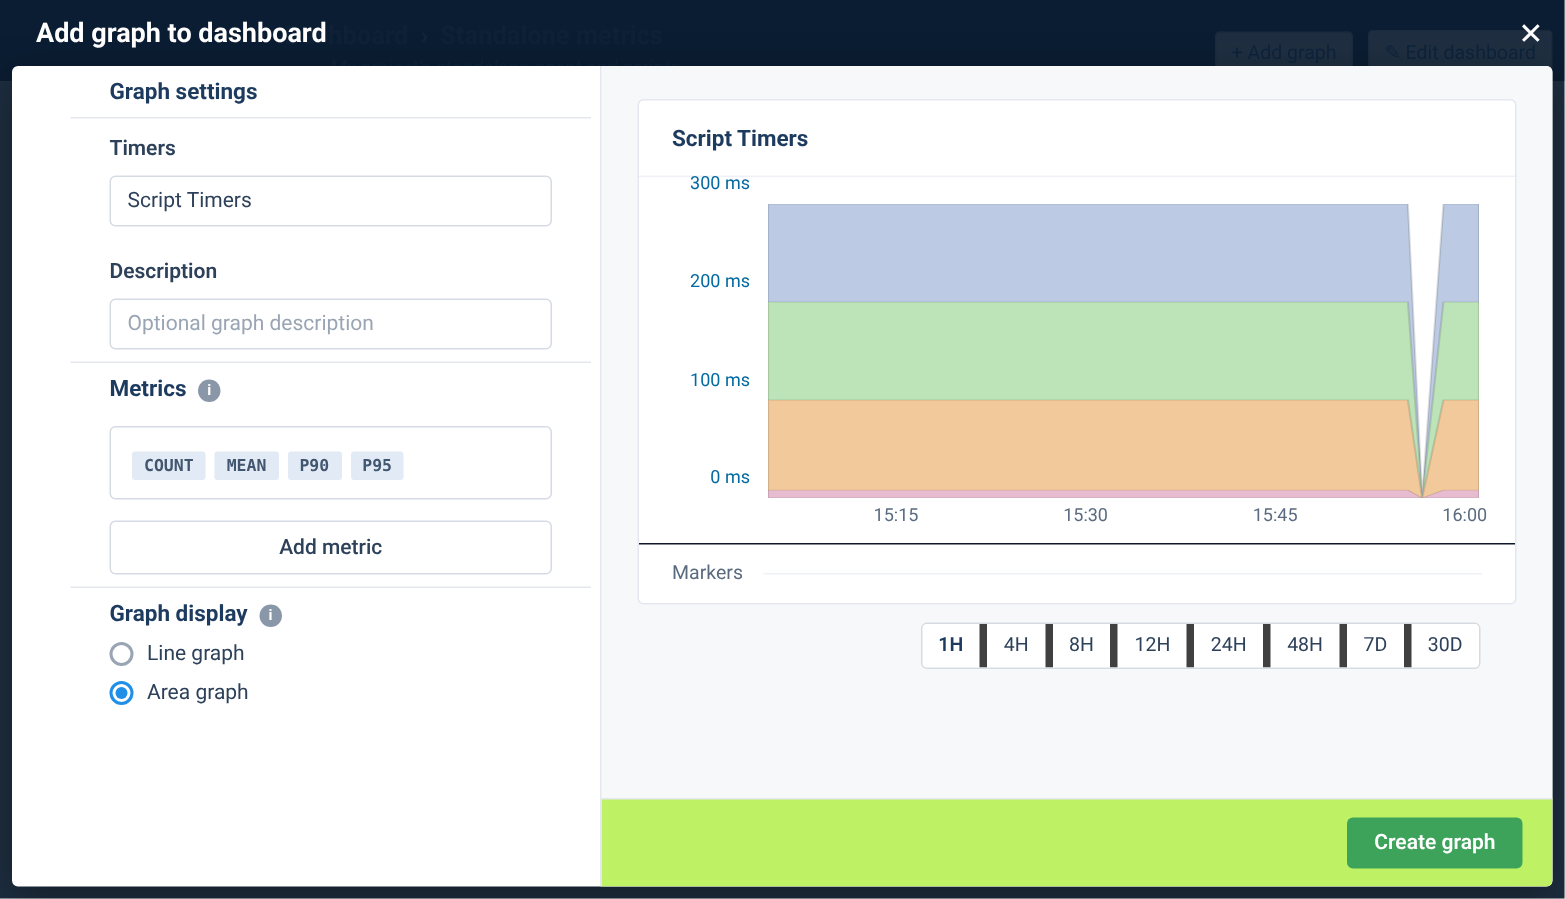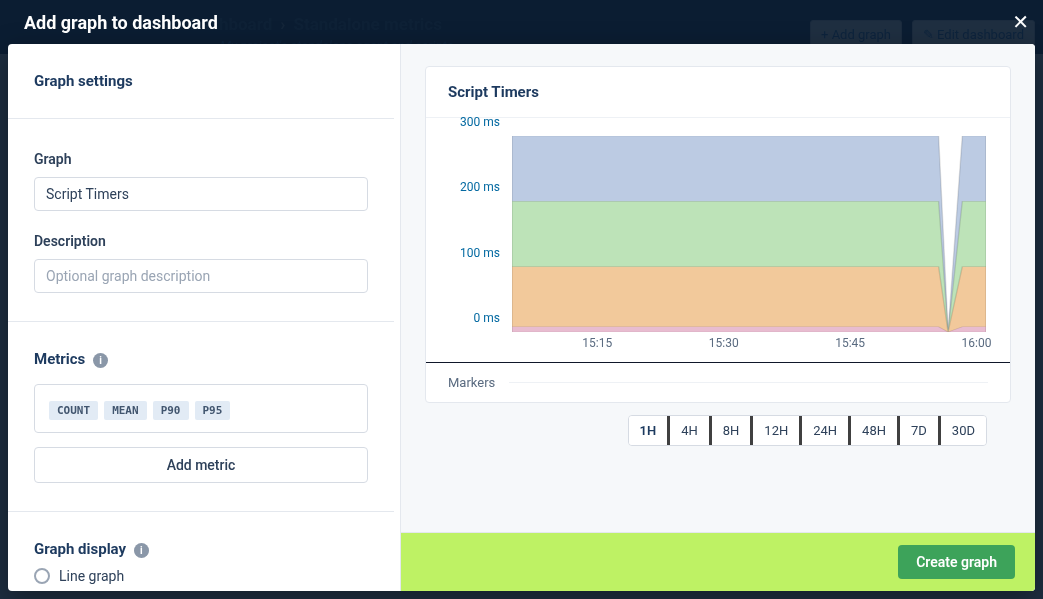--- a/index.html
+++ b/index.html
@@ -21,21 +21,21 @@
 
   .modal { position:absolute; top:44px; left:8px; right:8px; bottom:8px; background:#fff; border-radius:4px; box-shadow:0 8px 28px rgba(0,0,0,0.35); display:flex; overflow:hidden;}
 
   
   .left-panel { width:393px; border-right:1px solid #e4e8ee; position:relative; overflow:hidden; }
   .left-scroll { position:absolute; inset:0; overflow-y:auto; padding-right:6px; }
   .left-scroll::-webkit-scrollbar { width:10px; }
   .left-scroll::-webkit-scrollbar-track { background:#f0f2f5; }
   .left-scroll::-webkit-scrollbar-thumb { background:#b6bdc7; border-radius:5px; }
 
-  .section { border-bottom:1px solid #e4e8ee; padding:28px 26px; }
+  .section { border-bottom:1px solid #e4e8ee; padding:8px 26px;margin-left:39px; }
   .section.noborder { border-bottom:none; }
   .section-title { color:#1d3a5f; font-weight:700; font-size:15px; }
   .info-icon { display:inline-flex; align-items:center; justify-content:center; width:15px; height:15px; border-radius:50%; background:#8a97a8; color:#fff; font-size:10px; font-weight:700; font-style:normal; margin-left:4px; vertical-align:middle; }
 
   .field-label { color:#2e415a; font-size:14px; font-weight:600; margin-top:4px; margin-bottom:10px; }
   .text-input { width:100%; border:1px solid #d6dbe3; border-radius:4px; padding:8px 11px; font-size:14px; color:#2e415a; outline:none; }
   .text-input::placeholder { color:#9aa5b4; }
 
   .metric-card { border:1px solid #d6dbe3; border-radius:4px; padding:14px 14px 12px; }
   .metric-name { color:#1d3a5f; font-weight:700; font-size:14px; margin-bottom:10px; }
@@ -59,21 +59,21 @@
   .y-tick { position:absolute; right:6px; font-size:12px; color:#0369a1; transform:translateY(-50%); }
   .plot-area { position:absolute; left:62px; right:0; top:0; bottom:24px; }
   .plot-area svg { width:100%; height:100%; display:block; }
   .x-axis { position:absolute; left:62px; right:0; bottom:0; height:20px;}
   .x-tick { position:absolute; font-size:12px; color:#5a6b80; transform:translateX(-50%); top:0;}
   .markers-row { border-top:1px solid #0f172a; padding:12px 22px; color:#5a6b80; font-size:13px; display:flex; align-items:center;}
   .markers-line { flex:1; height:1px; background:#eef1f5; margin-left:14px;}
 
   .range-row { padding:12px 24px 0; display:flex; justify-content:flex-end;}
   .range-group { display:flex; border:1px solid #d6dbe3; border-radius:4px; overflow:hidden;}
-  .range-btn { background:#fff; border:none; border-left:3px solid #404040; color:#2e415a; font-size:13px; padding:7px 11px; cursor:pointer; min-width:34px;}
+  .range-btn { background:#fff; border:none; border-left:5px solid #404040; color:#2e415a; font-size:13px; padding:7px 11px; cursor:pointer; min-width:34px;}
   .range-btn:first-child { border-left:none; }
   .range-btn.active { background:#fff; font-weight:600; color:#1d3a5f;}
 
   .footer { border-top:1px solid #e4e8ee; padding:12px 20px; display:flex; justify-content:flex-end; background:#bef264;margin-top:34px;}
   .create-btn { background:#3da35a; color:#fff; border:none; border-radius:4px; padding:9px 18px; font-size:14px; font-weight:600; cursor:pointer;}
 </style>
 </head>
 <body>
 
 <div class="page-bg">
@@ -98,21 +98,21 @@
 <div class="modal">
 
   <div class="left-panel">
     <div class="left-scroll">
 
       <div class="section">
         <div class="section-title">Graph settings</div>
       </div>
 
       <div class="section">
-        <div class="field-label">Graph</div>
+        <div class="field-label">Timers</div>
         <input class="text-input" type="text" value="Script Timers" style="">
         <div style="height:18px"></div>
         <div class="field-label">Description</div>
         <input class="text-input" type="text" placeholder="Optional graph description" style="">
       </div>
 
       <div class="section">
         <div class="section-title">
           <span>Metrics</span>
           <span class="info-icon">i</span>

